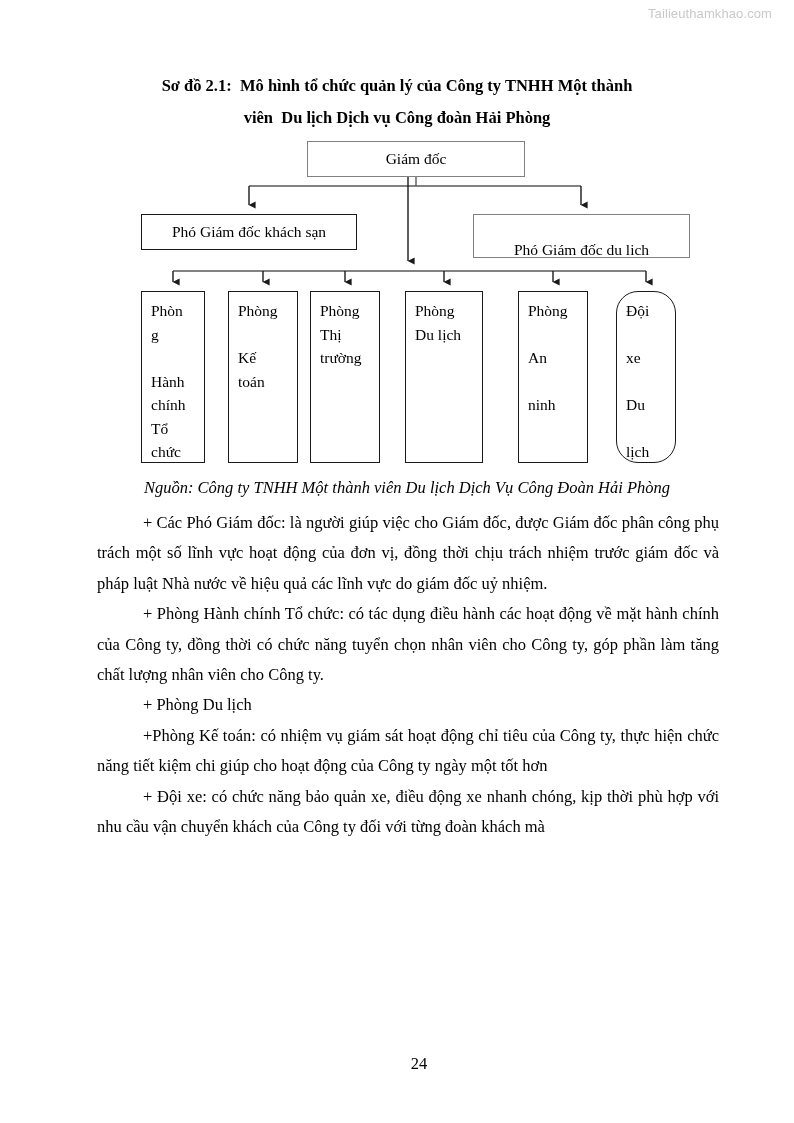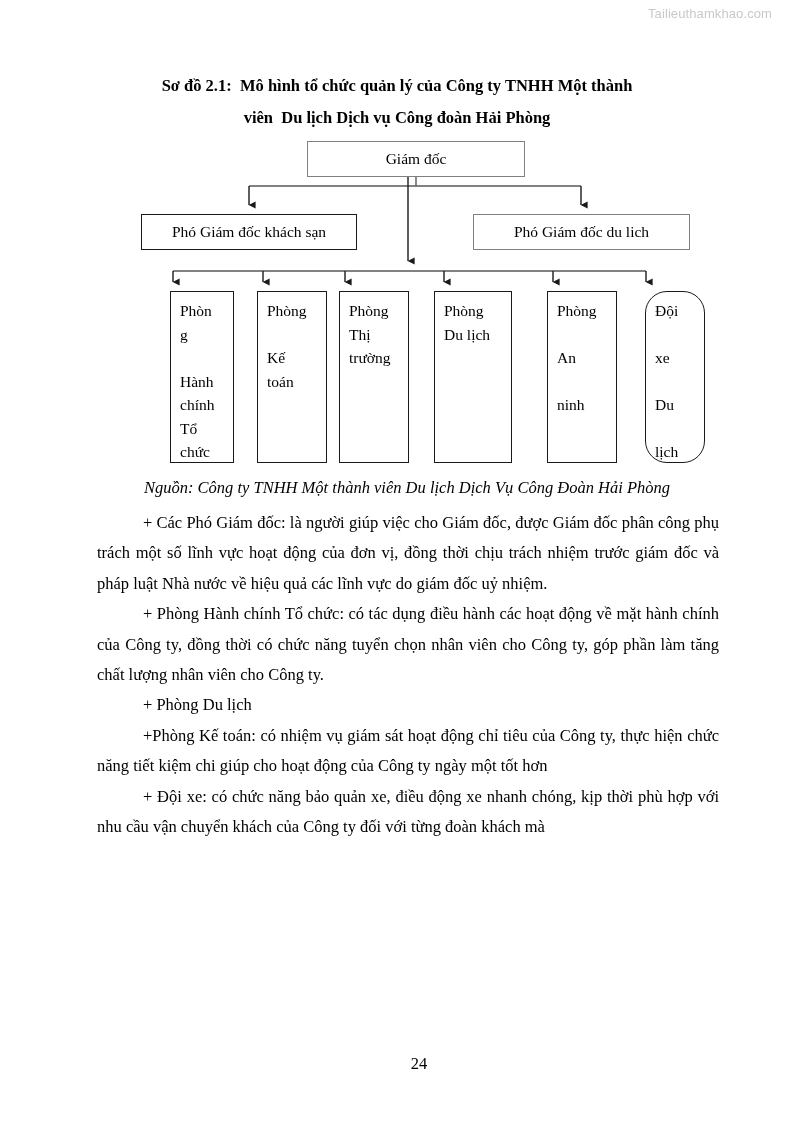--- a/index.html
+++ b/index.html
@@ -75,32 +75,31 @@
 
   
   #node-director {
     left: 307px;  top: 141px;  width: 218px; height: 36px; justify-content: center;
   }
   
   #node-vp-hotel {
     left: 141px; top: 214px; width: 216px; height: 36px;
   }
   #node-vp-tourism {
-    left: 473px; top: 214px; width: 217px; height: 36px;
+    left: 473px; top: 214px; width: 217px; height: 44px; align-items: flex-end;
   }
 
   
   .dept {
     position: absolute;
     box-sizing: border-box;
     border: 1.4px solid #1a1a1a;
     background: #ffffff;
     top: 291px;
     padding: 7px 0 0 9px;
-    margin-left: 29px;
   }
   .dept-label {
     font-size: 15.5px;
     line-height: 1.52;
     white-space: pre-line;
     text-align: left;
   }
   #dept-0 { left: 141px; width: 64px;  height: 172px; }
   #dept-1 { left: 228px; width: 70px;  height: 172px; }
   #dept-2 { left: 310px; width: 70px;  height: 172px; }

